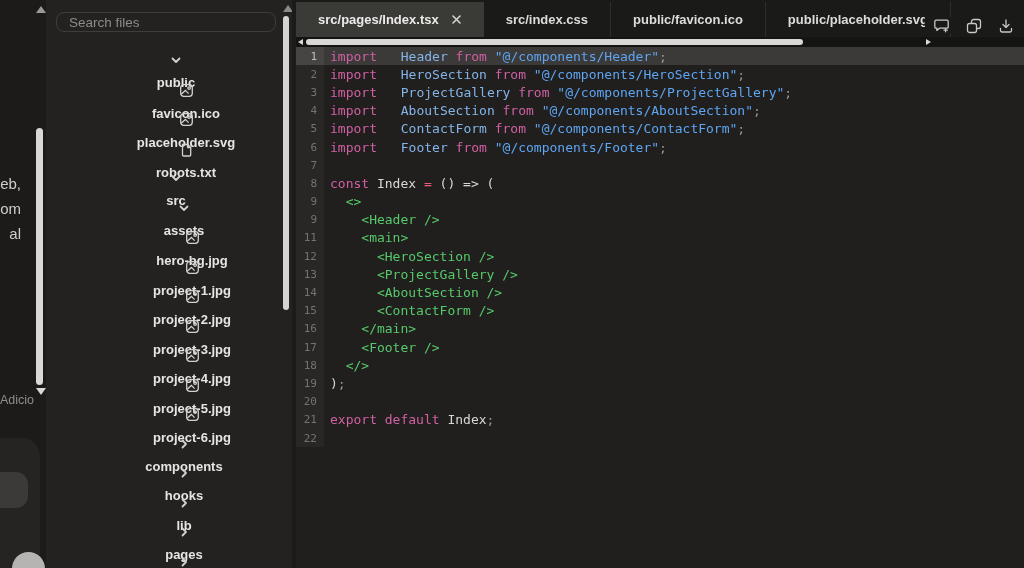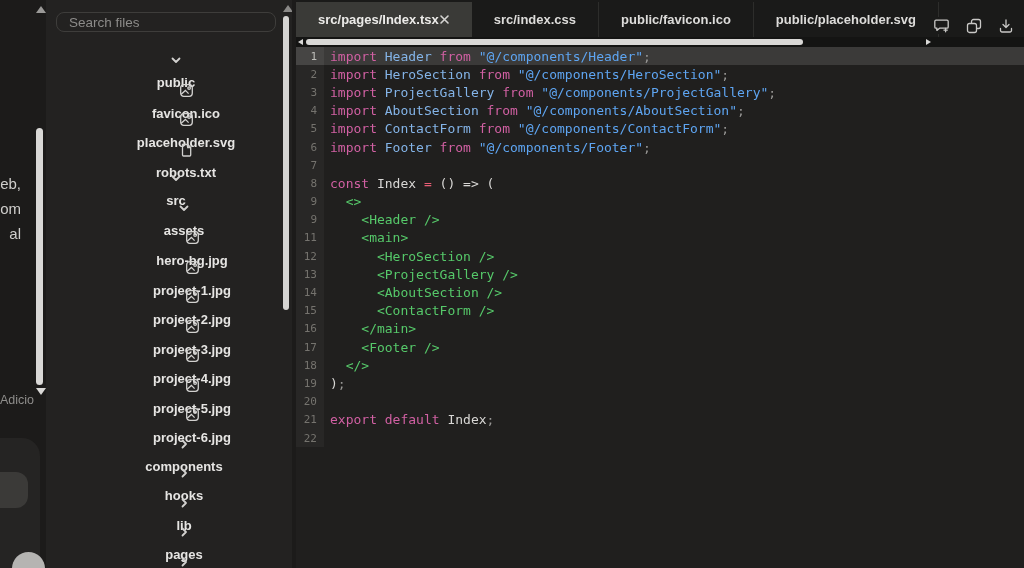--- a/index.html
+++ b/index.html
@@ -37,21 +37,21 @@
   .t-l2 { padding-left:52px; }
   .chev { stroke:#d2d1cf; stroke-width:1.8; fill:none; stroke-linecap:round; stroke-linejoin:round; }
   .ficon { stroke:#d2d1cf; stroke-width:1.3; fill:none; }
   .panel-scroll-up { position:absolute; left:237px; top:5px; width:0; height:0;
     border-left:5px solid transparent; border-right:5px solid transparent; border-bottom:7px solid #8b8a88; }
   .panel-scroll-thumb { position:absolute; left:237px; top:16px; width:6px; height:294px; background:#d5d4d2; border-radius:3px; }
 
   
   .editor { position:absolute; left:296px; top:0; width:728px; height:568px; background:#201f1e; }
   .tabbar { position:absolute; left:0; top:0; width:728px; height:37px; background:#1a1a19; display:flex; align-items:stretch; padding-top:2px; }
-  .tab { display:flex; align-items:center; padding:0 22px; font-size:13px; font-weight:600;
+  .tab { display:flex; align-items:center; gap:12px; padding:0 22px; font-size:13px; font-weight:600;
     color:#dddcda; border-right:1px solid #2d2d2b; white-space:nowrap; cursor:default; }
   .tab.active { background:#3a3a37; color:#ecebe9; font-weight:700; border-right:none; }
   .tab-close { display:flex; align-items:center; }
   .tab-close svg { stroke:#d5d4d2; stroke-width:1.6; stroke-linecap:round; }
   .toolbar { position:absolute; right:10px; top:17px; display:flex; gap:16px; align-items:center; background:#1a1a19; padding-left:8px; }
   .toolbar svg { stroke:#c9c8c6; stroke-width:1.3; fill:none; stroke-linecap:round; stroke-linejoin:round; }
 
   .hscroll { position:absolute; left:0; top:37px; width:728px; height:10px; background:#141413; }
   .hscroll-left { position:absolute; left:2px; top:2px; width:0; height:0;
     border-top:3.5px solid transparent; border-bottom:3.5px solid transparent; border-right:5px solid #d9d8d6; }
@@ -59,21 +59,21 @@
   .hscroll-right { position:absolute; left:630px; top:2px; width:0; height:0;
     border-top:3.5px solid transparent; border-bottom:3.5px solid transparent; border-left:5px solid #d9d8d6; }
 
   .code { position:absolute; left:0; top:47px; width:728px; font-family:"DejaVu Sans Mono", monospace; font-size:13px; }
   .code-line { display:flex; height:18.2px; align-items:center; }
   .gutter { flex:0 0 28px; height:100%; background:#282726; color:#75736e; font-size:11px;
     text-align:right; padding-right:7px; display:flex; align-items:center; justify-content:flex-end; }
   .line-text { flex:1; height:100%; display:flex; align-items:center; padding-left:6px; white-space:pre; color:#d8d7d5; }
   .code-line.hl .gutter { background:#464544; color:#bdbdb9; }
   .code-line.hl .line-text { background:#3b3a39; }
-  .tk-kw { color:#d160a3; } .tk-id { color:#84b4e8; } .tk-st { color:#5ea5f2; }
+  .tk-kw { color:#d160a3; } .tk-id { color:#84b4e8;margin-left:16px; } .tk-st { color:#5ea5f2; }
   .tk-pu { color:#989795; } .tk-op { color:#e85d75; } .tk-jx { color:#56c96a; } .tk-pl { color:#d8d7d5; }
 </style>
 </head>
 <body>
 
 <div class="stage">
 
   <div class="left-strip">
     <div id="fragments">
         <div class="frag">eb,</div>

